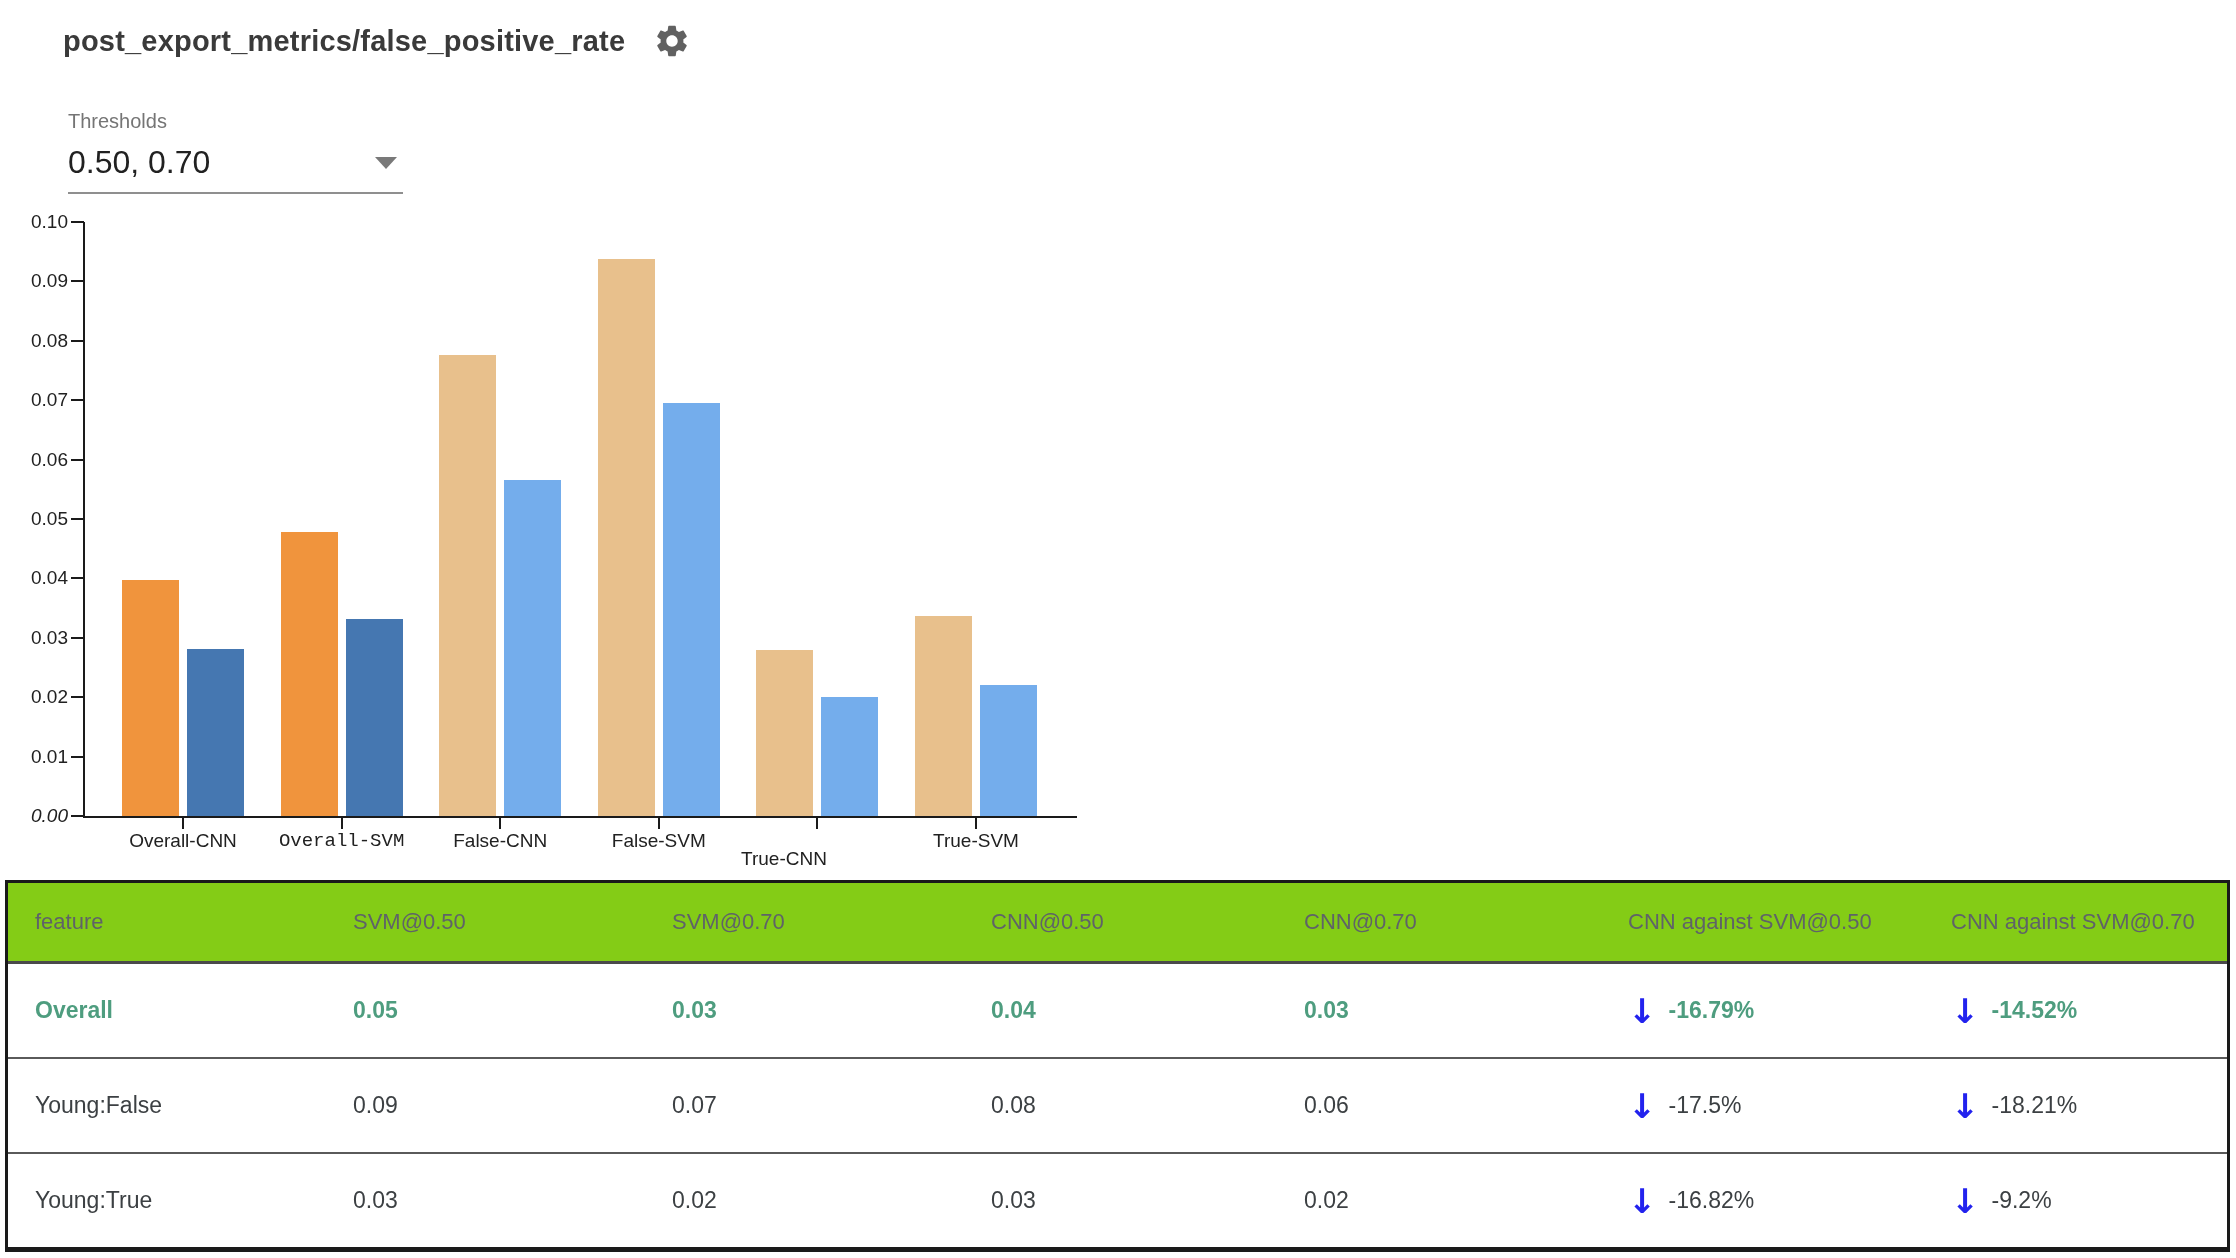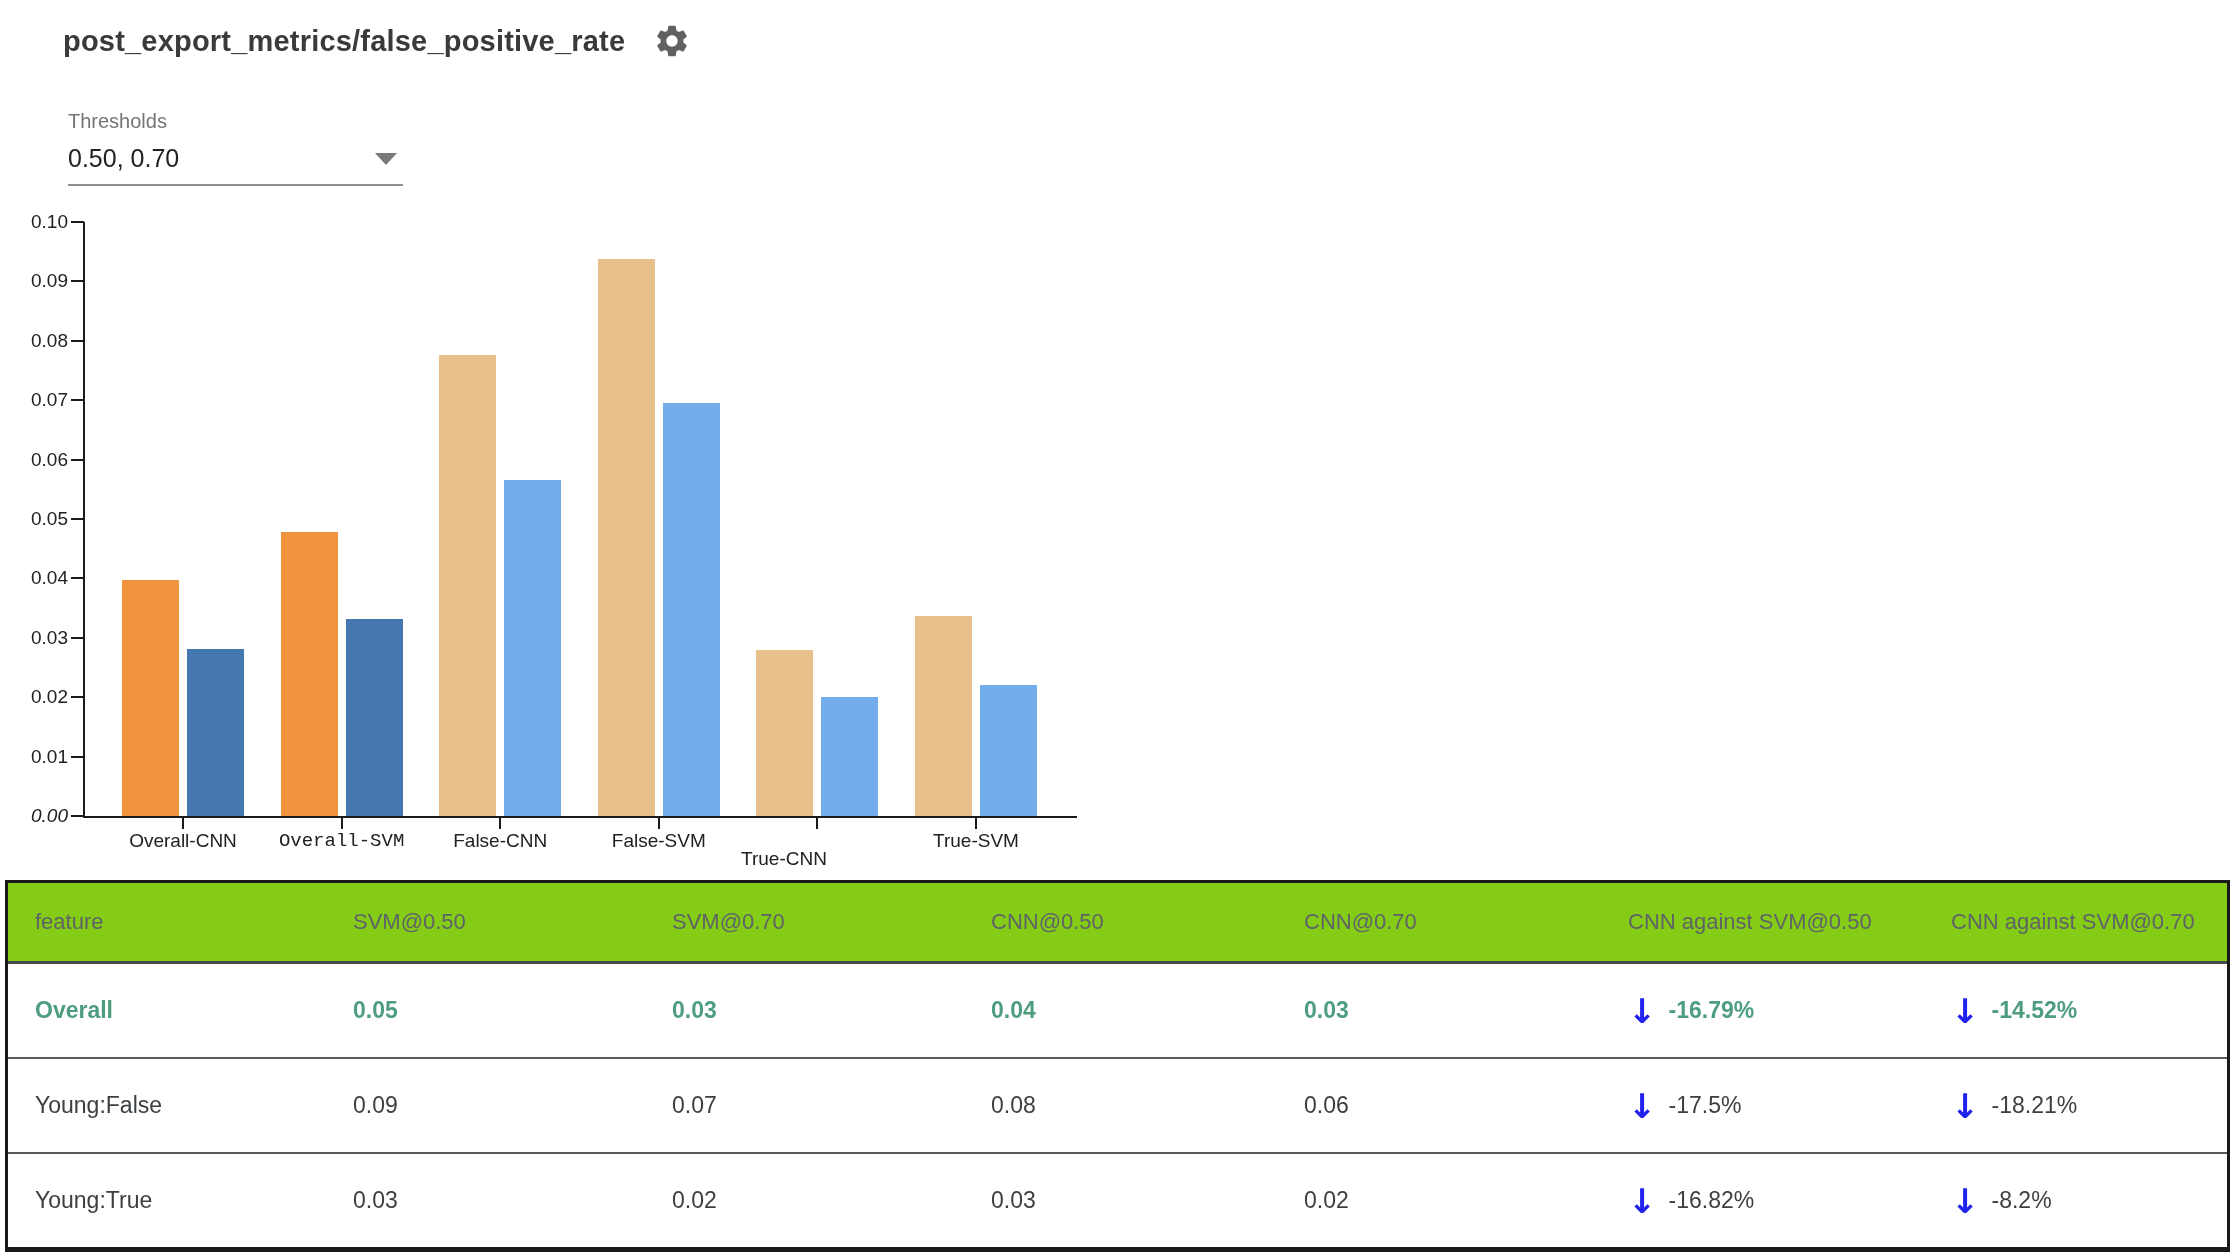--- a/index.html
+++ b/index.html
@@ -9,21 +9,21 @@
   
   .title-row{position:absolute;left:63px;top:22px;display:flex;align-items:center;gap:28px;}
   .metric-title{font-size:29px;font-weight:bold;color:#3a3a3a;letter-spacing:0.2px;}
   .gear{width:38px;height:38px;display:block;}
 
   
   .threshold-control{position:absolute;left:68px;top:110px;width:335px;}
   .threshold-label{font-size:20px;color:#757575;}
   .threshold-value-row{display:flex;align-items:center;justify-content:space-between;
                        margin-top:11px;padding-bottom:11px;border-bottom:2px solid #8f8f8f;}
-  .threshold-value{font-size:25px;color:#212121;}
+  .threshold-value{font-size:32px;color:#212121;}
   .caret{width:0;height:0;border-left:11px solid transparent;border-right:11px solid transparent;
          border-top:12px solid #797979;margin-right:6px;}
 
   
   .chart{position:absolute;left:0;top:200px;width:1150px;height:680px;}
   .y-axis-line{position:absolute;left:83px;top:22px;width:2px;height:596px;background:#1a1a1a;}
   .x-axis-line{position:absolute;left:83px;top:616px;width:994px;height:2px;background:#1a1a1a;}
   .ytick{position:absolute;height:2px;width:13px;left:71px;background:#1a1a1a;}
   .ytick-label{position:absolute;width:62px;left:6px;text-align:right;font-size:19px;color:#212121;}
   .xtick{position:absolute;width:2px;height:11px;top:618px;background:#1a1a1a;}
@@ -162,16 +162,16 @@
       <div class="cell c1">0.03</div>
       <div class="cell c2">0.02</div>
       <div class="cell c3">0.03</div>
       <div class="cell c4">0.02</div>
       <div class="cell c5 cmp">
         <span class="down-arrow">↓</span>
         <span>-16.82%</span>
       </div>
       <div class="cell c6 cmp">
         <span class="down-arrow">↓</span>
-        <span>-8.2%</span>
+        <span>-9.2%</span>
       </div>
     </div>
   </div>
 
 </body></html>

